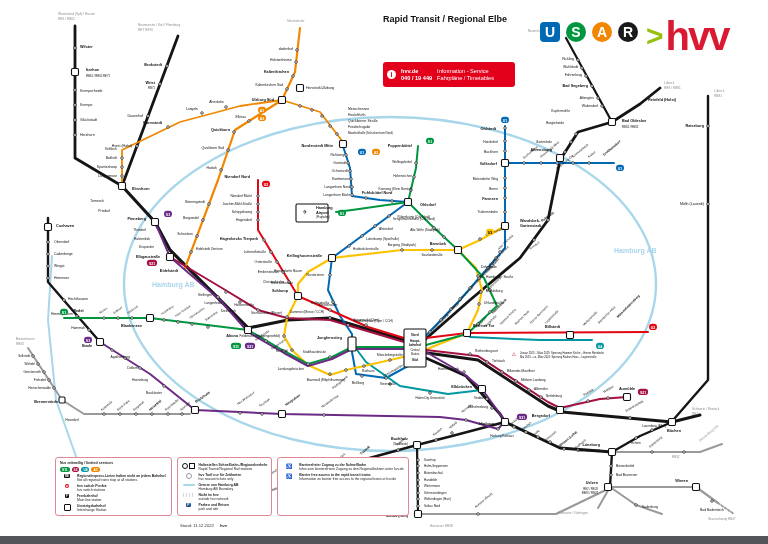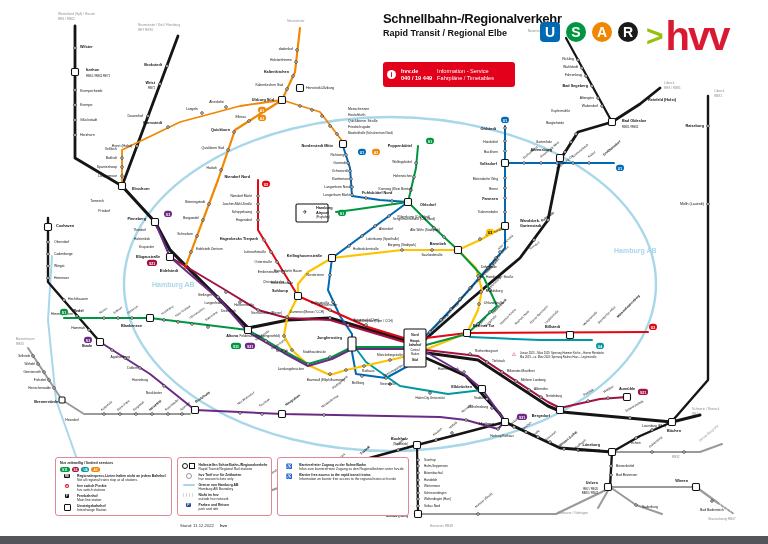--- a/index.html
+++ b/index.html
@@ -664,21 +664,20 @@
       <text x="236" y="347.7" font-size="3.5" fill="#fff" text-anchor="middle" font-weight="bold">S11</text>
       <rect x="244.85" y="342.8" width="10.299999999999999" height="6.2" rx="3.1" fill="#6a2a85"></rect>
       <text x="250" y="347.7" font-size="3.5" fill="#fff" text-anchor="middle" font-weight="bold">S31</text>
       <rect x="637.85" y="388.8" width="10.299999999999999" height="6.2" rx="3.1" fill="#a51140"></rect>
       <text x="643" y="393.7" font-size="3.5" fill="#fff" text-anchor="middle" font-weight="bold">S21</text>
       <rect x="516.85" y="413.8" width="10.299999999999999" height="6.2" rx="3.1" fill="#6a2a85"></rect>
       <text x="522" y="418.7" font-size="3.5" fill="#fff" text-anchor="middle" font-weight="bold">S31</text>
     </svg>
 
   <div id="hdr">
-    <div class="t1">Schnellbahn-/Regionalverkehr</div>
     <div class="t2">Rapid Transit / Regional Elbe</div>
   </div>
 
   <div id="logos">
     <div class="lg u">U</div>
     <div class="lg s">S</div>
     <div class="lg a">A</div>
     <div class="lg r">R</div>
   </div>
 

